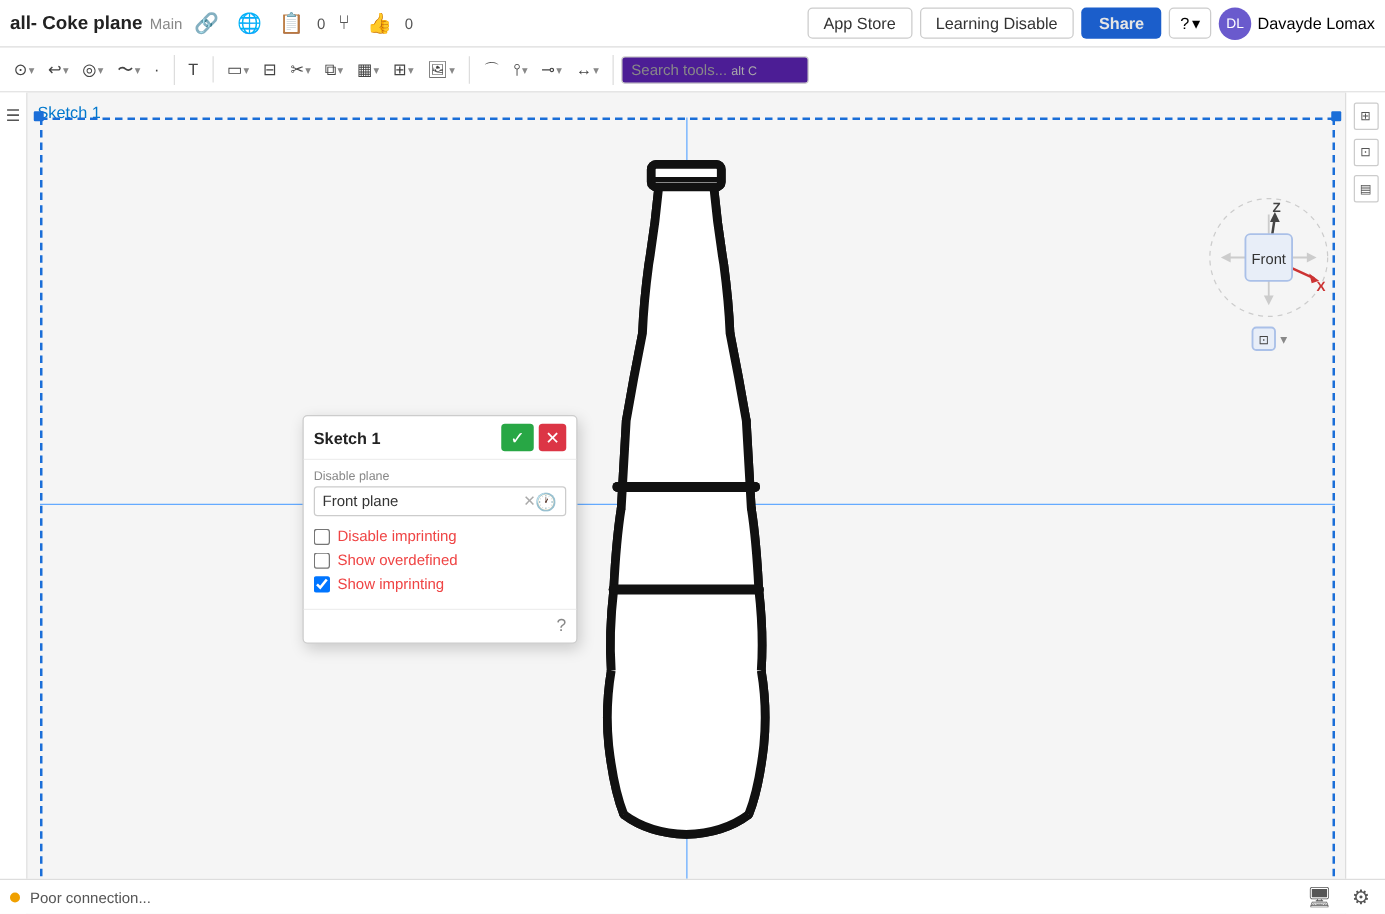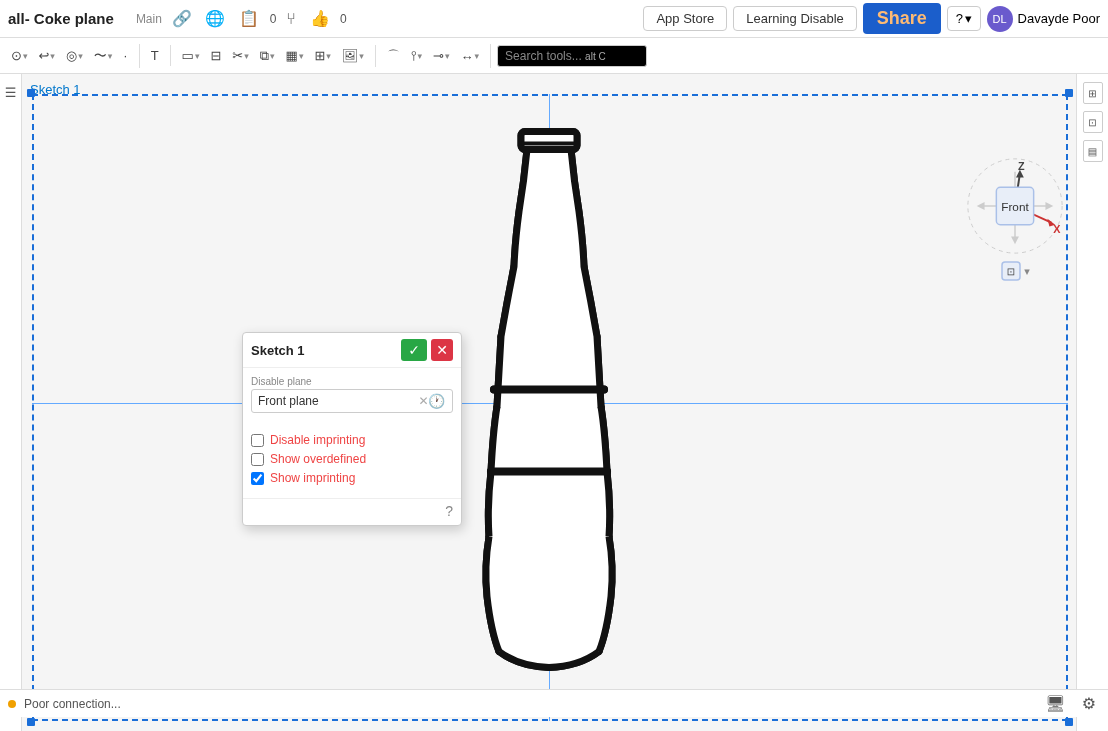--- a/index.html
+++ b/index.html
@@ -5,35 +5,35 @@
     * { box-sizing: border-box; margin: 0; padding: 0; }
     body { font-family: 'Segoe UI', Arial, sans-serif; font-size: 13px; background: #f0f0f0; overflow: hidden; width: 1108px; height: 731px; }
 
     
     .topbar {
       display: flex; align-items: center; height: 38px;
       background: #fff; border-bottom: 1px solid #ddd;
       padding: 0 8px; gap: 6px; position: relative; z-index: 10;
     }
     .topbar-title { font-weight: 700; font-size: 15px; color: #222; }
-    .topbar-tag { font-size: 12px; color: #888; margin-left: 16px; }
+    .topbar-tag { font-size: 12px; color: #888; margin-left: 0; }
     .topbar-icon-btn {
       background: none; border: none; cursor: pointer; color: #555;
       font-size: 16px; padding: 2px 4px; border-radius: 3px;
       display: flex; align-items: center;
     }
     .topbar-spacer { flex: 1; }
     .topbar-count { font-size: 12px; color: #555; display: flex; align-items: center; gap: 2px; }
     .topbar-btn {
       border: 1px solid #ccc; background: #fff; border-radius: 4px;
       padding: 4px 12px; font-size: 13px; cursor: pointer; color: #333;
     }
     .topbar-btn-share {
-      background: #1b5ecb; color: #fdba74; border: none;
-      border-radius: 4px; padding: 5px 14px; font-size: 18px;
+      background: #1b5ecb; color: #e5e5e5; border: none;
+      border-radius: 4px; padding: 5px 14px; font-size: 13px;
       cursor: pointer; font-weight: 600;
     }
     .help-btn {
       border: 1px solid #ccc; background: #fff; border-radius: 4px;
       padding: 4px 8px; font-size: 13px; cursor: pointer; display: flex; align-items: center; gap: 2px;
     }
     .user-area { display: flex; align-items: center; gap: 5px; cursor: pointer; }
     .user-avatar {
       width: 26px; height: 26px; border-radius: 50%; background: #6a5acd;
       display: flex; align-items: center; justify-content: center;
@@ -53,21 +53,21 @@
     .toolbar-group:last-child { border-right: none; }
     .tb-btn {
       background: none; border: none; cursor: pointer;
       padding: 3px 5px; border-radius: 3px; color: #444;
       font-size: 13px; display: flex; align-items: center; gap: 1px;
     }
     .tb-btn .caret { font-size: 9px; color: #888; }
     .search-tools {
       border: 1px solid #ccc; border-radius: 3px;
       padding: 3px 7px; font-size: 12px; color: #888;
-      background: #000000; min-width: 150px; cursor: text;
+      background: #4c1d95; min-width: 150px; cursor: text;
     }
     .search-kbd { font-size: 10px; color: #aaa; }
 
     
     .main-layout { display: flex; height: calc(731px - 74px); position: relative; }
 
     
     .left-panel {
       width: 22px; background: #fff; border-right: 1px solid #ddd;
       display: flex; flex-direction: column; align-items: center;
@@ -142,21 +142,21 @@
     .sp-btn-cancel {
       background: #dc3545; color: #fff; border: none;
       border-radius: 3px; width: 22px; height: 22px;
       cursor: pointer; font-size: 14px; display: flex; align-items: center; justify-content: center;
     }
     .sketch-panel-body { padding: 8px; }
     .field-label { font-size: 10px; color: #888; margin-bottom: 2px; }
     .field-row {
       display: flex; align-items: center;
       border: 1px solid #ccc; border-radius: 3px;
-      padding: 3px 6px; margin-bottom: 20px; background: #fff;
+      padding: 3px 6px; margin-bottom: 9px; background: #fff;
     }
     .field-value { flex: 1; font-size: 12px; color: #333; }
     .field-clear { color: #aaa; cursor: pointer; font-size: 12px; background: none; border: none; }
     .field-clock { color: #888; cursor: pointer; font-size: 14px; background: none; border: none; }
     .checkbox-row {
       display: flex; align-items: center; gap: 6px;
       margin-bottom: 5px;
     }
     .checkbox-row input[type=checkbox] { width: 13px; height: 13px; cursor: pointer; }
     .checkbox-label { font-size: 12px; color: #ef4444; }
@@ -186,21 +186,21 @@
       display: flex; align-items: center; justify-content: center;
     }
     .rp-icon-box {
       width: 22px; height: 22px; border: 1px solid #ccc;
       border-radius: 2px; display: flex; align-items: center;
       justify-content: center; font-size: 10px; color: #555;
     }
 
     
     .statusbar {
-      position: absolute; bottom: 14px; left: 0; right: 0;
+      position: absolute; bottom: 0; left: 0; right: 0;
       height: 28px; background: #fff; border-top: 1px solid #ddd;
       display: flex; align-items: center; padding: 0 8px; gap: 8px;
       z-index: 10; font-size: 12px; color: #555;
     }
     .status-dot { width: 8px; height: 8px; border-radius: 50%; background: #f0a000; }
 
     
     .bottle-container {
       position: absolute;
       top: 50%; left: 50%;
@@ -227,21 +227,21 @@
   <button class="topbar-btn">App Store</button>
   <button class="topbar-btn">Learning Disable</button>
   <button class="topbar-btn-share">Share</button>
   <button class="help-btn">
     <span>?</span> ▾
   </button>
   <div class="user-area">
     <div class="user-avatar">
       <span>DL</span>
     </div>
-    <span>Davayde Poor</span>
+    <span>Davayde Lomax</span>
   </div>
 </div>
 
 <div class="toolbar">
   <div class="toolbar-group">
     <button class="tb-btn">⊙ <span class="caret">▾</span></button>
     <button class="tb-btn">↩ <span class="caret">▾</span></button>
     <button class="tb-btn">◎ <span class="caret">▾</span></button>
     <button class="tb-btn">〜 <span class="caret">▾</span></button>
     <button class="tb-btn">· </button>

